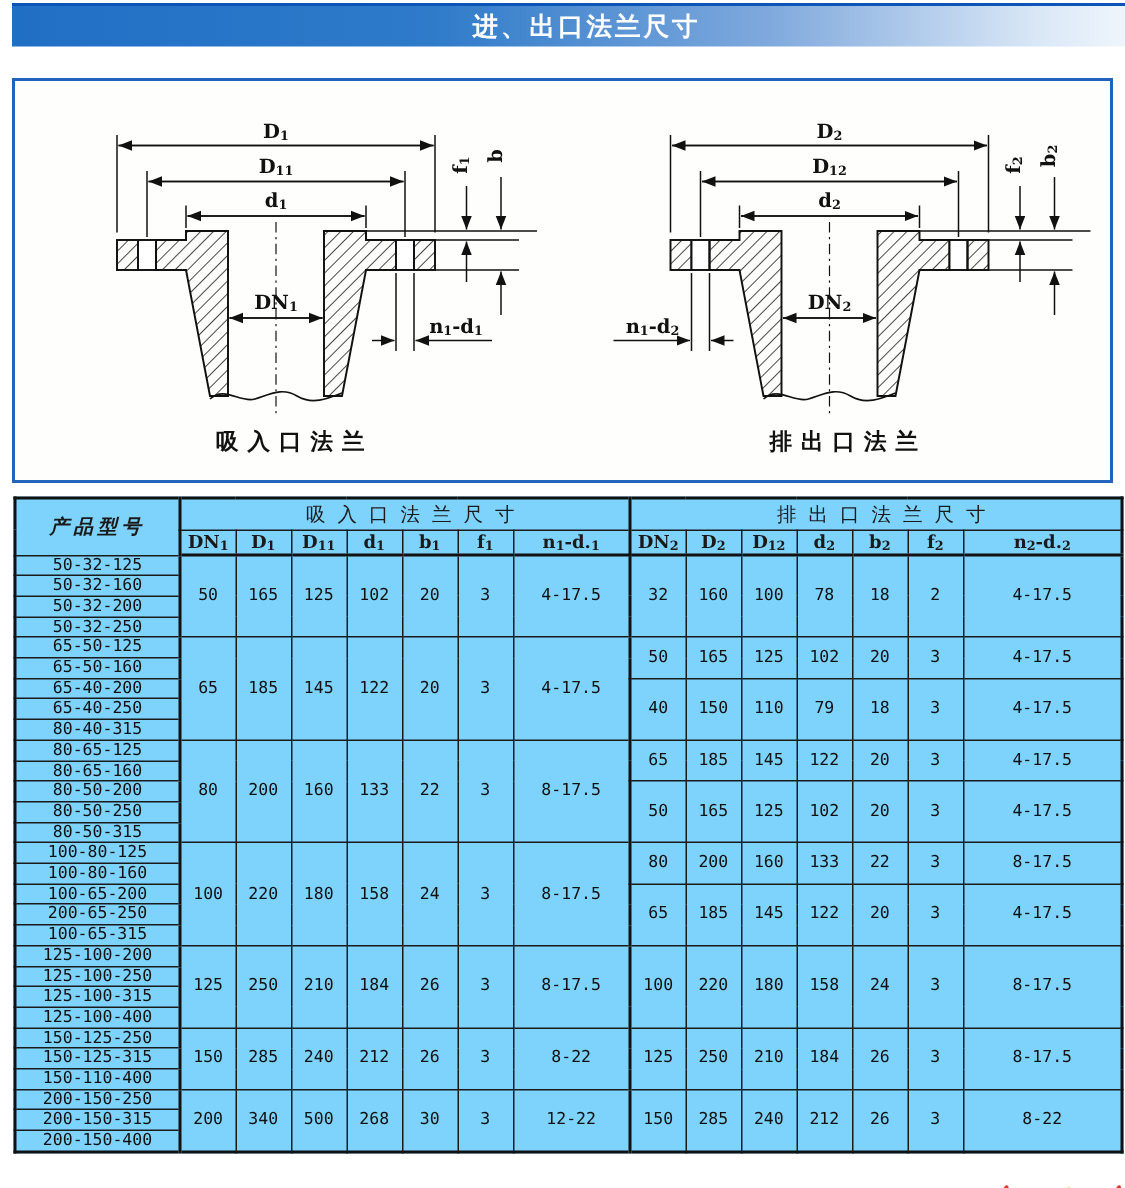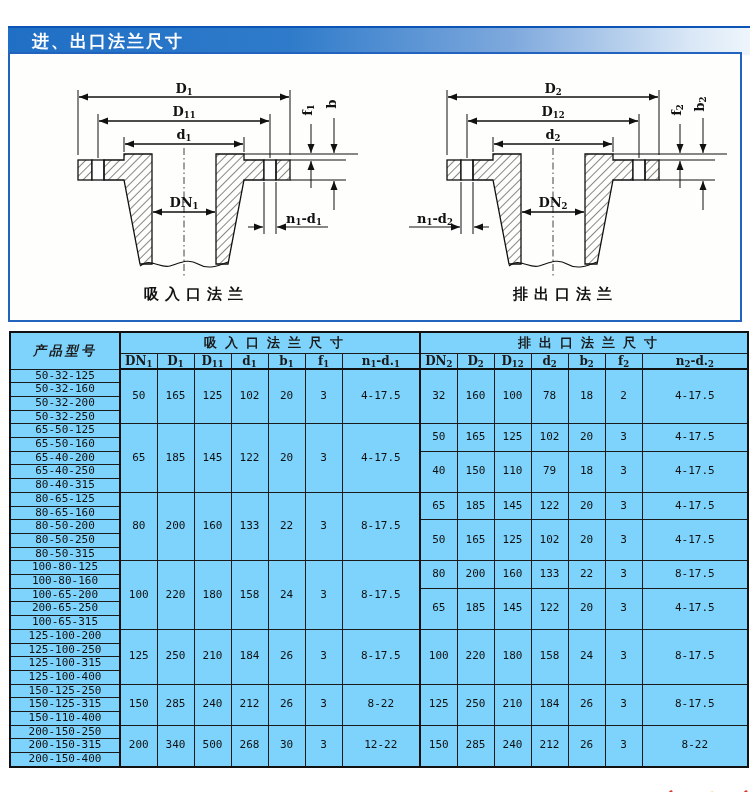--- a/index.html
+++ b/index.html
@@ -7,23 +7,24 @@
     --logo-letters:#a8bbe4; --logo-flame:#d93a2e; --logo-spark:#edc93d;
   }
   *{box-sizing:border-box;}
   html,body{margin:0;padding:0;}
   body{
     width:750px;height:792px;position:relative;background:#ffffff;
     font-family:"Liberation Sans",sans-serif;color:#1a1a1a;overflow:hidden;
   }
   
   .titlebar{
-    position:absolute;left:8px;top:26px;right:0;height:29px;
+    position:absolute;left:8px;top:2px;right:0;height:29px;
     border-top:2px solid #0c55b7;
     background:linear-gradient(90deg,var(--titlebar-left) 0%,#2f7bca 38%,#7fa9dd 68%,#d9e7f6 92%,var(--titlebar-right) 100%);
+    text-align:center;
   }
   .titlebar .ttext{
     color:#ffffff;font-weight:bold;font-size:17px;letter-spacing:2px;
     line-height:27px;padding-left:24px;display:block;
   }
   
   .panel{
     position:absolute;left:8px;top:52px;width:734px;height:270px;
     border:2px solid var(--panel-border);background:#fefefc;display:flex;
   }
@@ -42,21 +43,21 @@
     position:absolute;bottom:8px;left:50%;transform:translateX(-50%);
     font-weight:bold;font-size:15px;letter-spacing:6px;color:#111;white-space:nowrap;margin-top:32px;
   }
   
   .tablewrap{position:absolute;left:9px;top:331px;}
   table{border-collapse:collapse;table-layout:fixed;width:738px;background:#7dd3fc;border:2px solid #111;}
   th,td{border:1px solid #1a1a1a;text-align:center;padding:0;overflow:hidden;}
   .vr{border-right:2px solid #111 !important;}
   thead tr:last-child th{border-bottom:2px solid #111;}
   th.prod{font-style:italic;font-weight:bold;font-size:13px;letter-spacing:3px;}
-  th.section{font-weight:bold;font-size:13px;letter-spacing:8px;height:21px;padding-left:15px;}
+  th.section{font-weight:normal;font-size:13px;letter-spacing:8px;height:21px;padding-left:15px;}
   th.colh{font-family:"DejaVu Serif",serif;font-weight:bold;font-size:12px;height:15px;}
   td.model,td.num{
     font-family:"DejaVu Sans Mono",monospace;font-size:11px;
     height:12.7px;line-height:12.7px;color:#111;
   }
   
   .logo{
     position:absolute;top:796px;right:6px;
     font-weight:bold;font-style:italic;font-size:22px;letter-spacing:1px;
     color:var(--logo-letters);

